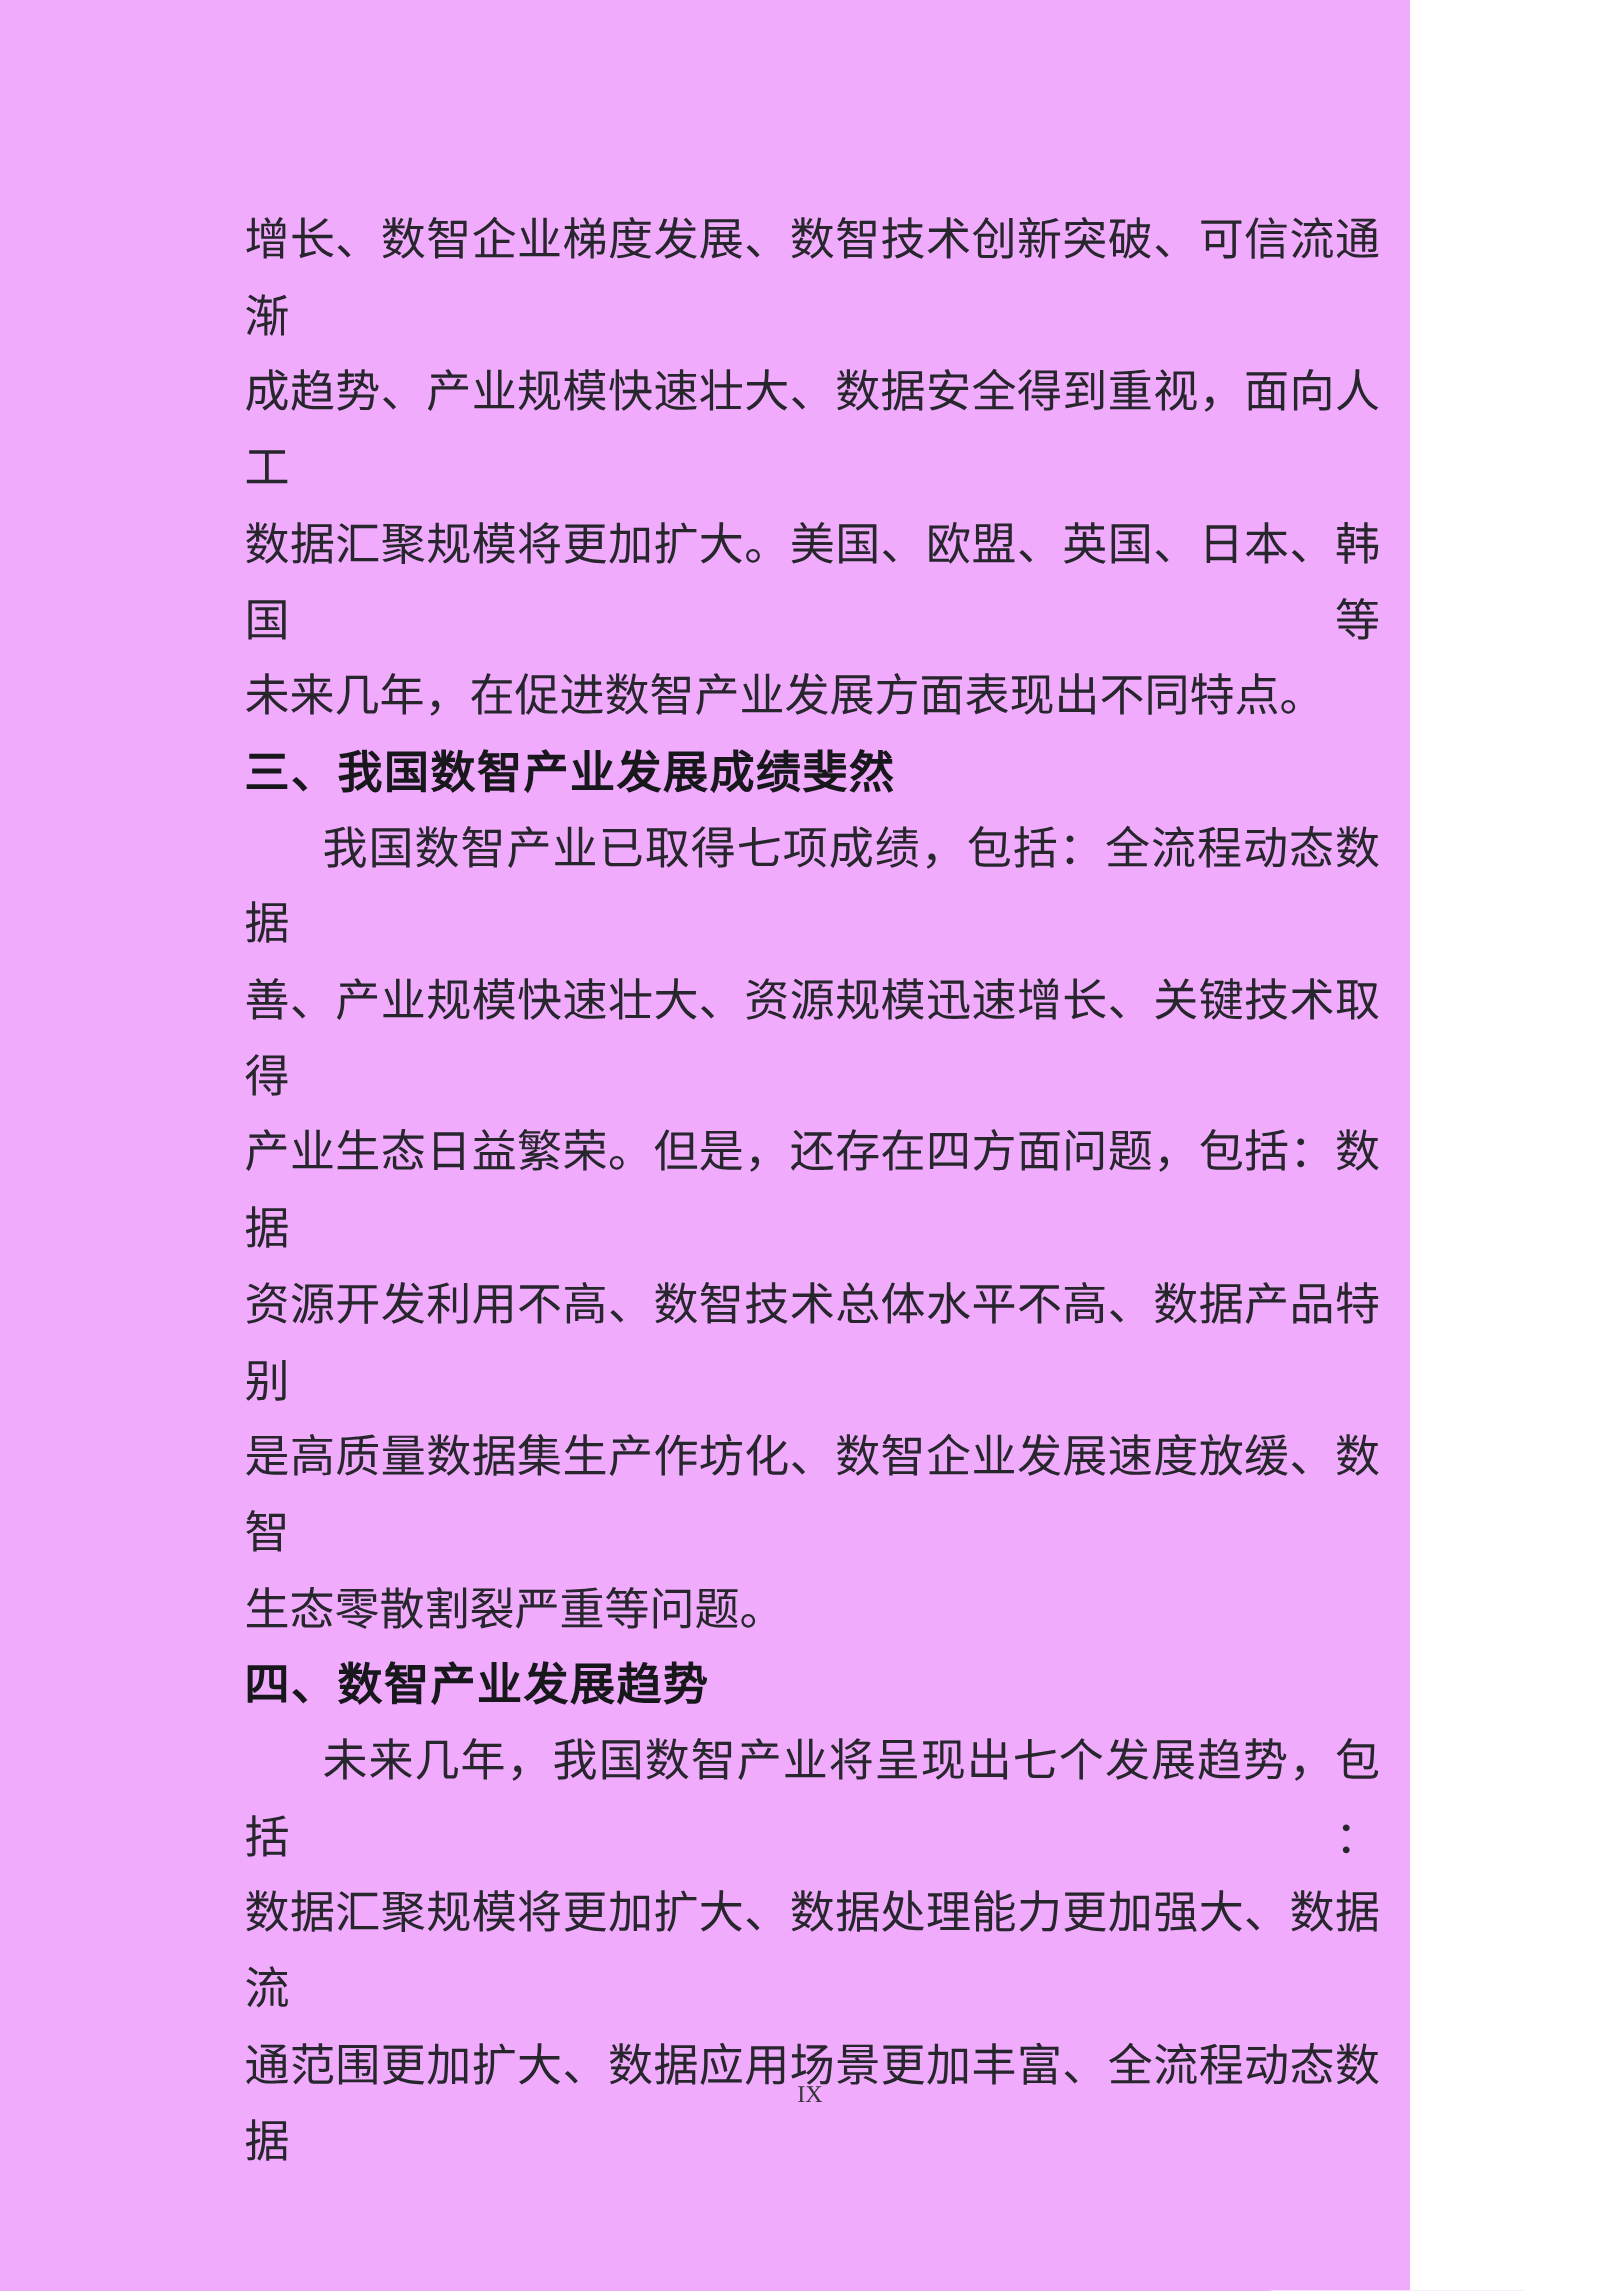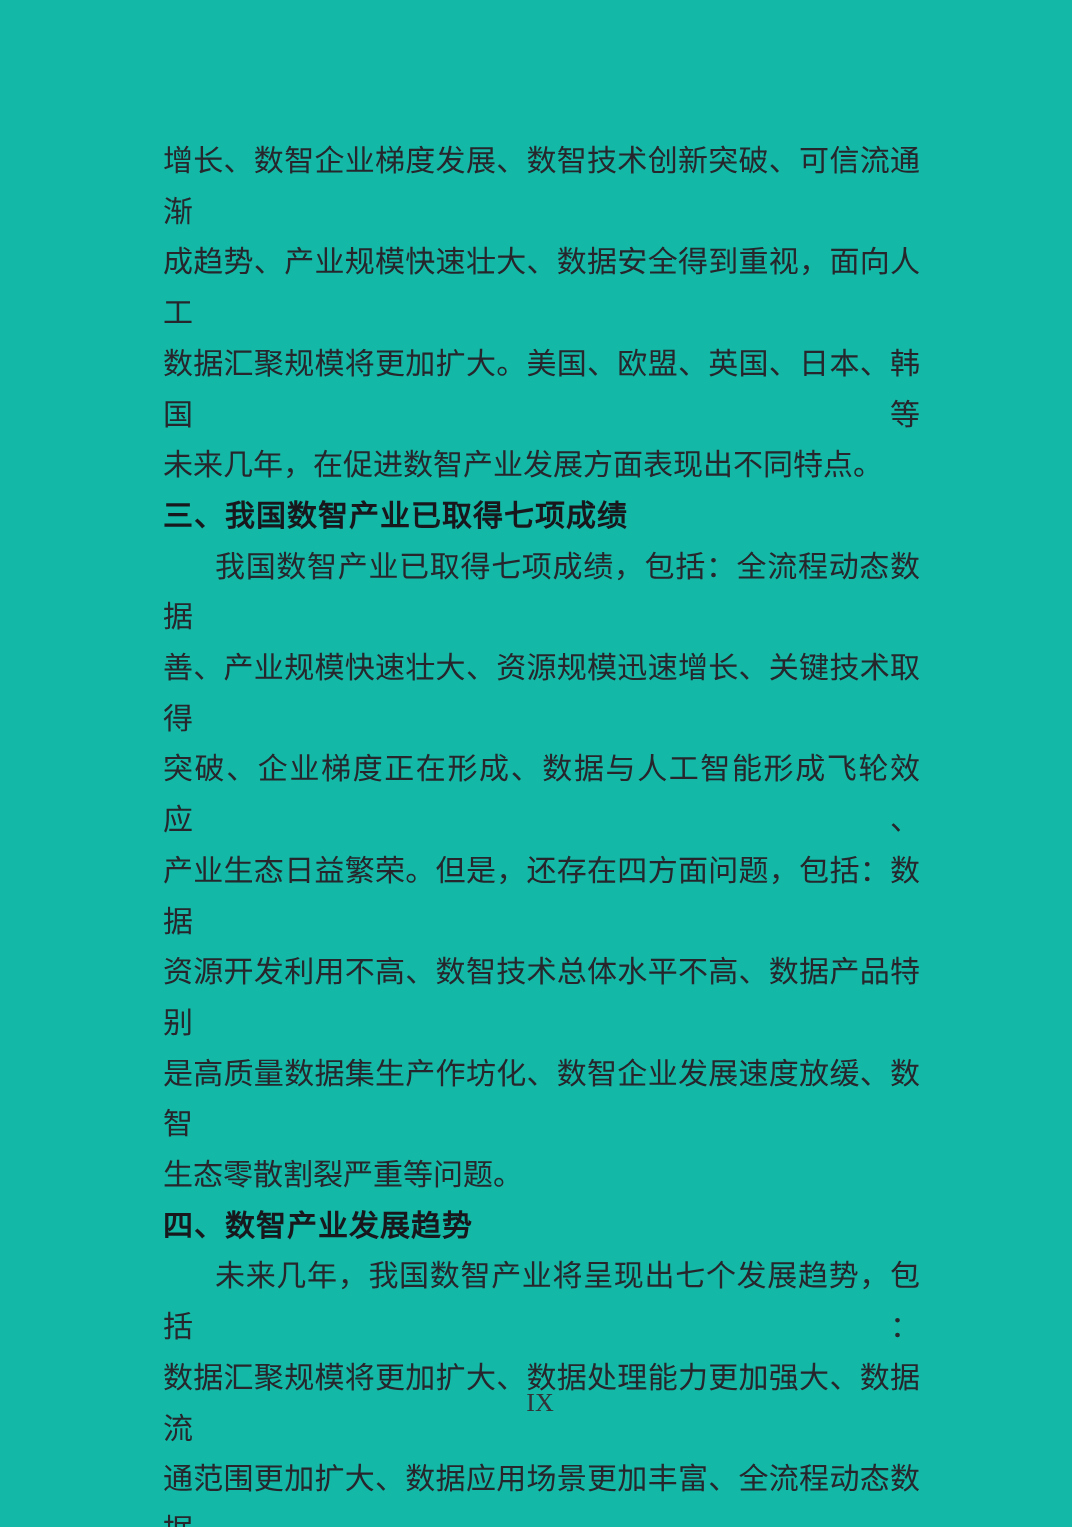--- a/index.html
+++ b/index.html
@@ -3,23 +3,23 @@
 <meta charset="utf-8">
 <title>Document Page</title>
 <style>
   html, body {
     margin: 0;
     padding: 0;
     background: #ffffff;
   }
   .page {
     position: relative;
-    width: 1072px;
+    width: 940px;
     height: 1527px;
-    background: #14b8a6;
+    background: #f0abfc;
     overflow: hidden;
   }
   .text-block {
     position: absolute;
     left: 163px;
     top: 136px;
     width: 757px;
     font-family: "Liberation Serif", "DejaVu Serif", serif;
     font-size: 30px;
     line-height: 50.7px;
@@ -43,37 +43,36 @@
     letter-spacing: 1px;
     text-align-last: left;
   }
   .footer {
     position: absolute;
     left: 0;
     top: 1388px;
     width: 1080px;
     text-align: center;
     font-family: "Liberation Serif", "DejaVu Serif", serif;
-    font-size: 26px;
+    font-size: 16px;
     color: #333338;
   }
 </style>
 </head>
 <body>
 
 <div class="page">
   <main class="text-block">
       <div class="line body justify">增长、数智企业梯度发展、数智技术创新突破、可信流通渐</div>
       <div class="line body justify">成趋势、产业规模快速壮大、数据安全得到重视，面向人工</div>
       <div class="line body justify">数据汇聚规模将更加扩大。美国、欧盟、英国、日本、韩国等</div>
       <div class="line body">未来几年，在促进数智产业发展方面表现出不同特点。</div>
-      <div class="line heading">三、我国数智产业已取得七项成绩</div>
+      <div class="line heading">三、我国数智产业发展成绩斐然</div>
       <div class="line body justify indent">我国数智产业已取得七项成绩，包括：全流程动态数据</div>
       <div class="line body justify">善、产业规模快速壮大、资源规模迅速增长、关键技术取得</div>
-      <div class="line body justify">突破、企业梯度正在形成、数据与人工智能形成飞轮效应、</div>
       <div class="line body justify">产业生态日益繁荣。但是，还存在四方面问题，包括：数据</div>
       <div class="line body justify">资源开发利用不高、数智技术总体水平不高、数据产品特别</div>
       <div class="line body justify">是高质量数据集生产作坊化、数智企业发展速度放缓、数智</div>
       <div class="line body">生态零散割裂严重等问题。</div>
       <div class="line heading">四、数智产业发展趋势</div>
       <div class="line body justify indent">未来几年，我国数智产业将呈现出七个发展趋势，包括：</div>
       <div class="line body justify">数据汇聚规模将更加扩大、数据处理能力更加强大、数据流</div>
       <div class="line body justify">通范围更加扩大、数据应用场景更加丰富、全流程动态数据</div>
     </main>
   <footer class="footer">

